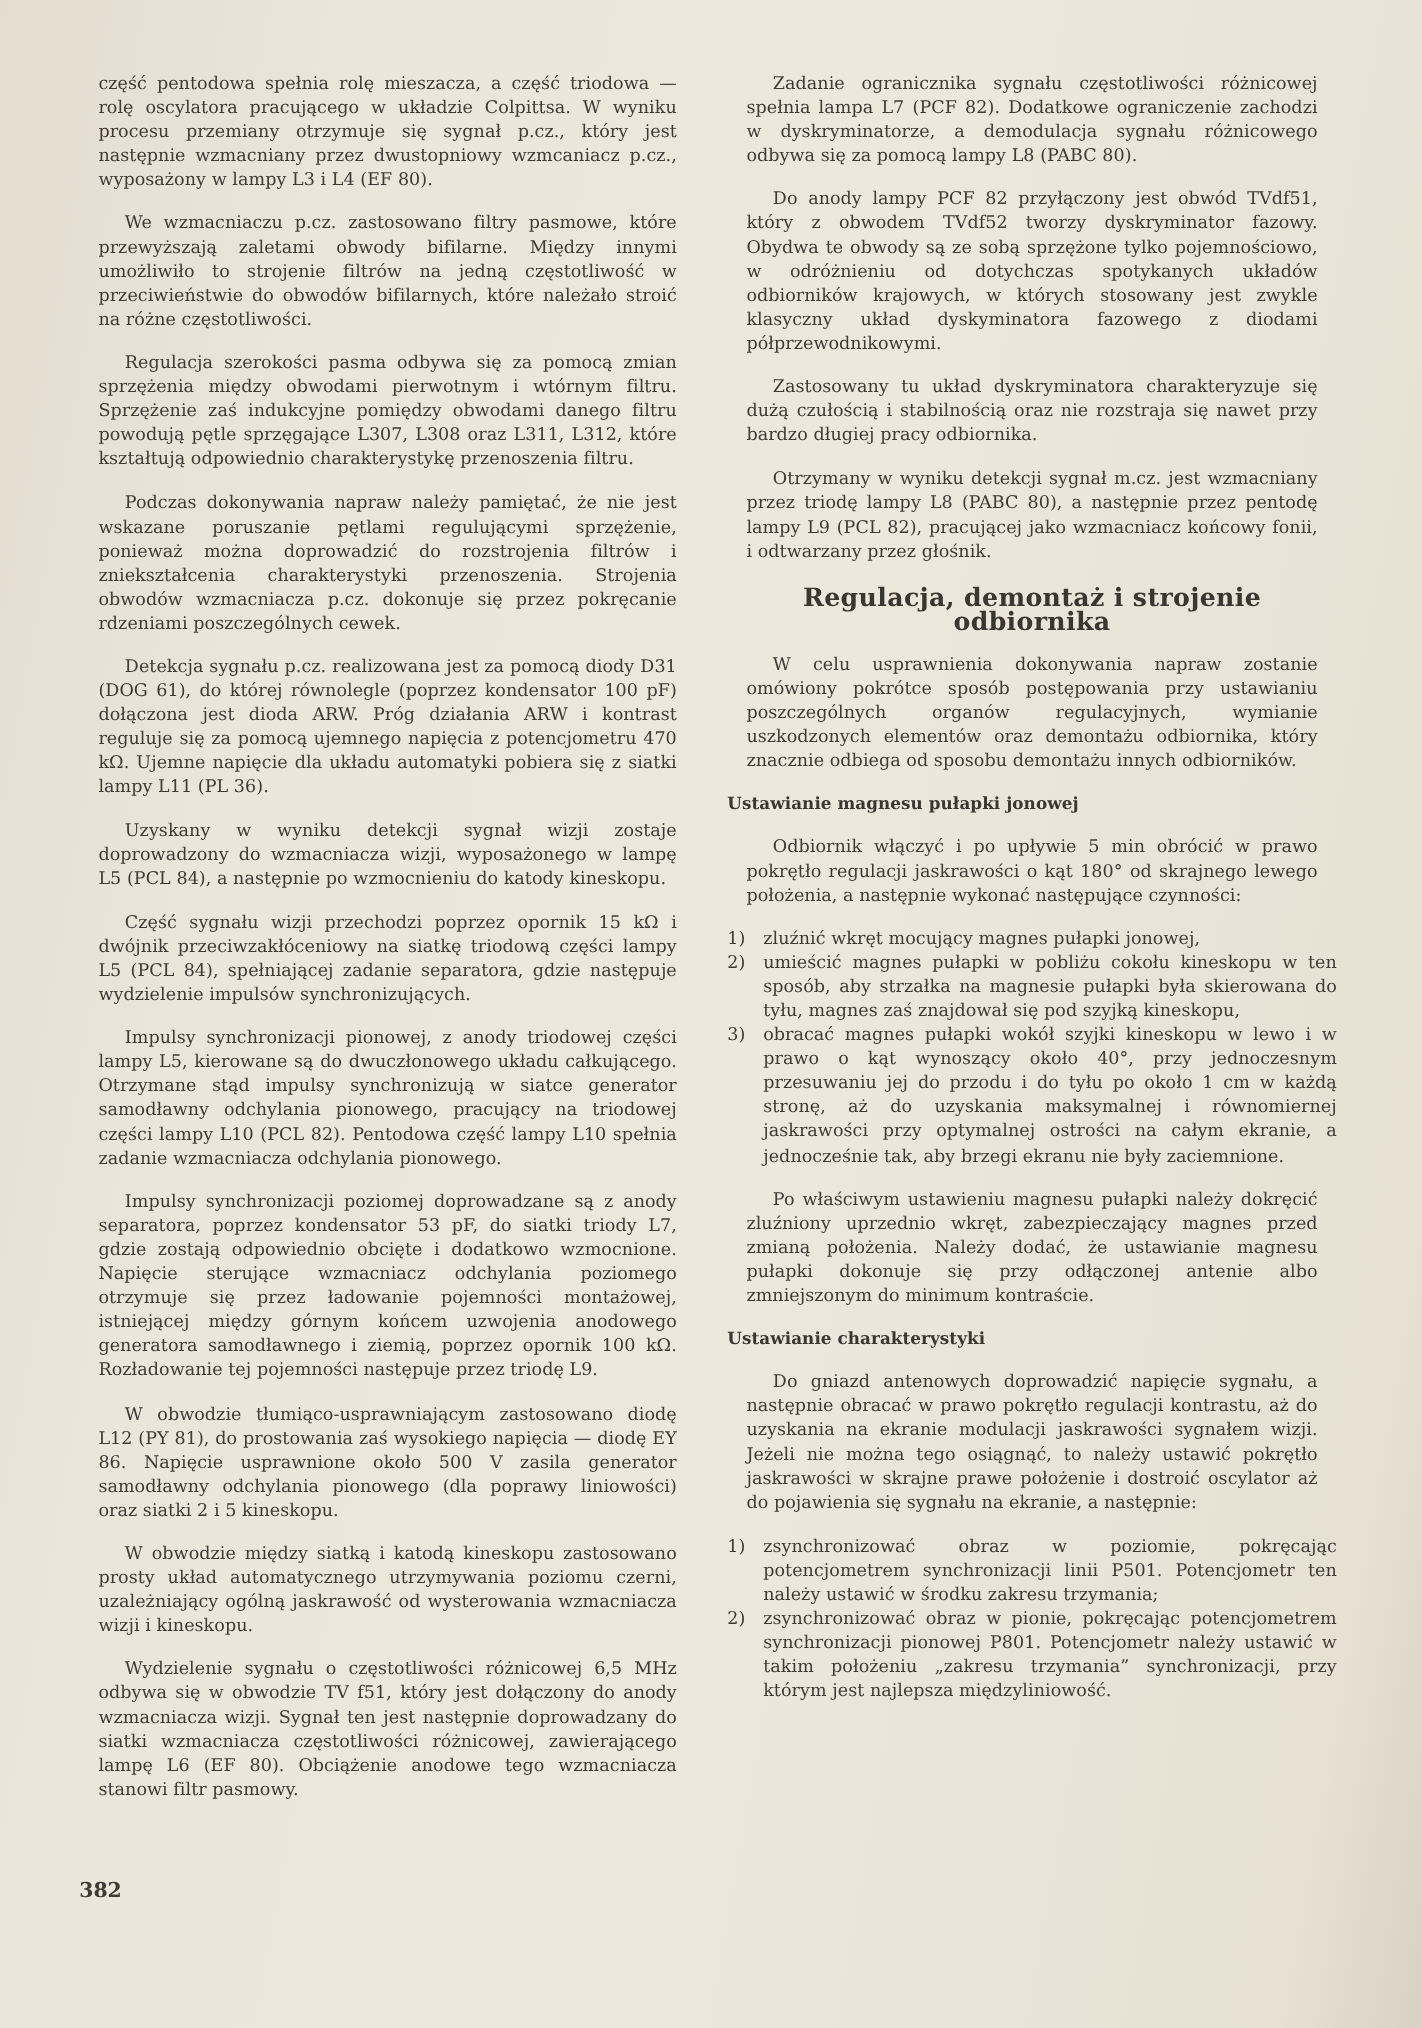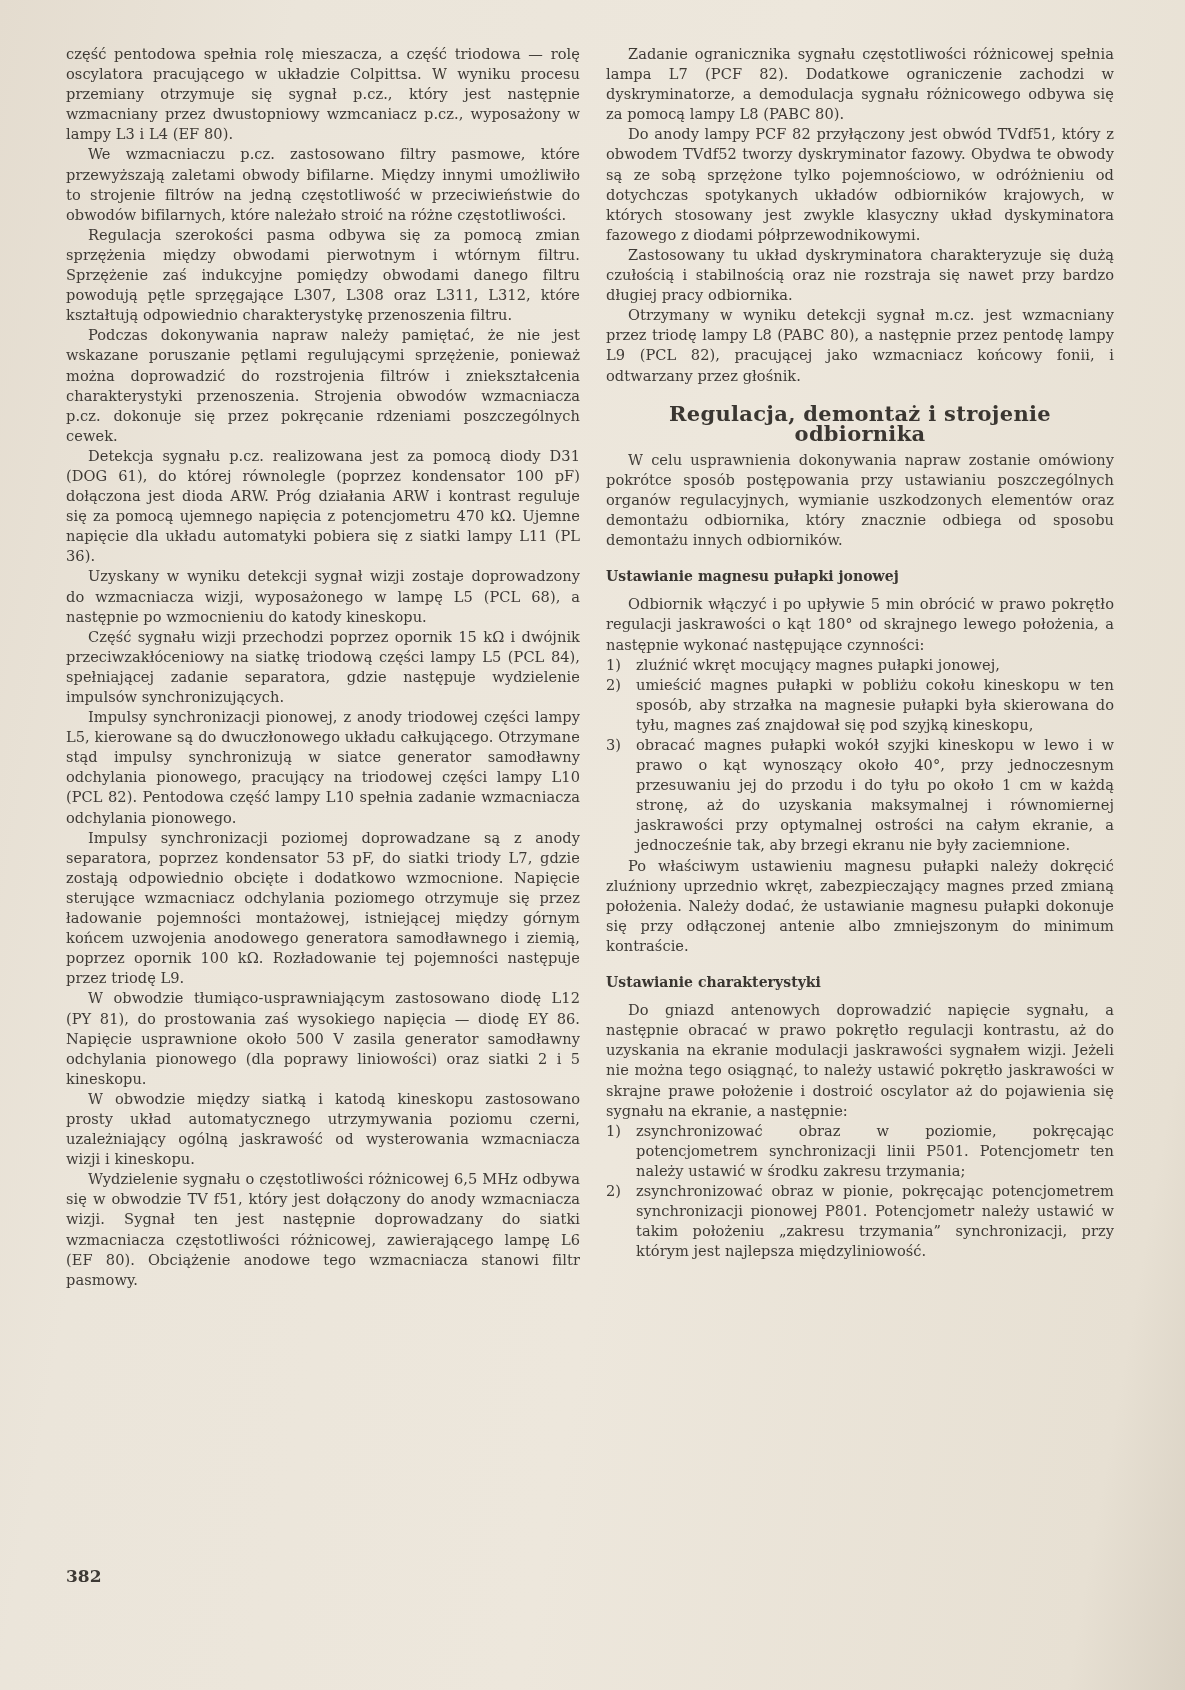--- a/index.html
+++ b/index.html
@@ -15,21 +15,21 @@
     background: linear-gradient(100deg, #e4dccf 0%, #ebe5da 20%, #ede7dc 55%, #e7e0d3 92%, #d9d1c3 100%);
   }
   .col {
     position: absolute; top: 44px;
     font-size: 14.6px; line-height: 20.1px;
     text-align: justify;
     letter-spacing: 0.05px;
   }
   .col-left { left: 66px; width: 514px; }
   .col-right { left: 606px; width: 508px; }
-  p { margin: 0; text-indent: 22px; }
+  p { margin: 16px; text-indent: 22px; }
   p.noindent { text-indent: 0; }
   h2 {
     font-size: 21px; font-weight: bold; text-align: center;
     margin: 18px 0 6px 0; letter-spacing: 0.3px; color: #3a3631;
   }
   h3 {
     font-size: 14px; font-weight: bold; margin: 16px 0 8px 0; color: #3a3631;
   }
   ol.steps { list-style: none; margin: 0; padding: 0; }
   ol.steps li { position: relative; padding-left: 30px; }
@@ -43,21 +43,21 @@
 <body>
 
 <div class="page">
 
   <div class="col col-left">
     <p class="noindent">część pentodowa spełnia rolę mieszacza, a część triodowa — rolę oscylatora pracującego w układzie Colpittsa. W wyniku procesu przemiany otrzymuje się sygnał p.cz., który jest następnie wzmacniany przez dwustopniowy wzmcaniacz p.cz., wyposażony w lampy L3 i L4 (EF 80).</p>
     <p>We wzmacniaczu p.cz. zastosowano filtry pasmowe, które przewyższają zaletami obwody bifilarne. Między innymi umożliwiło to strojenie filtrów na jedną częstotliwość w przeciwieństwie do obwodów bifilarnych, które należało stroić na różne częstotliwości.</p>
     <p>Regulacja szerokości pasma odbywa się za pomocą zmian sprzężenia między obwodami pierwotnym i wtórnym filtru. Sprzężenie zaś indukcyjne pomiędzy obwodami danego filtru powodują pętle sprzęgające L307, L308 oraz L311, L312, które kształtują odpowiednio charakterystykę przenoszenia filtru.</p>
     <p>Podczas dokonywania napraw należy pamiętać, że nie jest wskazane poruszanie pętlami regulującymi sprzężenie, ponieważ można doprowadzić do rozstrojenia filtrów i zniekształcenia charakterystyki przenoszenia. Strojenia obwodów wzmacniacza p.cz. dokonuje się przez pokręcanie rdzeniami poszczególnych cewek.</p>
     <p>Detekcja sygnału p.cz. realizowana jest za pomocą diody D31 (DOG 61), do której równolegle (poprzez kondensator 100 pF) dołączona jest dioda ARW. Próg działania ARW i kontrast reguluje się za pomocą ujemnego napięcia z potencjometru 470 kΩ. Ujemne napięcie dla układu automatyki pobiera się z siatki lampy L11 (PL 36).</p>
-    <p>Uzyskany w wyniku detekcji sygnał wizji zostaje doprowadzony do wzmacniacza wizji, wyposażonego w lampę L5 (PCL 68), a następnie po wzmocnieniu do katody kineskopu.</p>
+    <p>Uzyskany w wyniku detekcji sygnał wizji zostaje doprowadzony do wzmacniacza wizji, wyposażonego w lampę L5 (PCL 84), a następnie po wzmocnieniu do katody kineskopu.</p>
     <p>Część sygnału wizji przechodzi poprzez opornik 15 kΩ i dwójnik przeciwzakłóceniowy na siatkę triodową części lampy L5 (PCL 84), spełniającej zadanie separatora, gdzie następuje wydzielenie impulsów synchronizujących.</p>
     <p>Impulsy synchronizacji pionowej, z anody triodowej części lampy L5, kierowane są do dwuczłonowego układu całkującego. Otrzymane stąd impulsy synchronizują w siatce generator samodławny odchylania pionowego, pracujący na triodowej części lampy L10 (PCL 82). Pentodowa część lampy L10 spełnia zadanie wzmacniacza odchylania pionowego.</p>
     <p>Impulsy synchronizacji poziomej doprowadzane są z anody separatora, poprzez kondensator 53 pF, do siatki triody L7, gdzie zostają odpowiednio obcięte i dodatkowo wzmocnione. Napięcie sterujące wzmacniacz odchylania poziomego otrzymuje się przez ładowanie pojemności montażowej, istniejącej między górnym końcem uzwojenia anodowego generatora samodławnego i ziemią, poprzez opornik 100 kΩ. Rozładowanie tej pojemności następuje przez triodę L9.</p>
     <p>W obwodzie tłumiąco-usprawniającym zastosowano diodę L12 (PY 81), do prostowania zaś wysokiego napięcia — diodę EY 86. Napięcie usprawnione około 500 V zasila generator samodławny odchylania pionowego (dla poprawy liniowości) oraz siatki 2 i 5 kineskopu.</p>
     <p>W obwodzie między siatką i katodą kineskopu zastosowano prosty układ automatycznego utrzymywania poziomu czerni, uzależniający ogólną jaskrawość od wysterowania wzmacniacza wizji i kineskopu.</p>
     <p>Wydzielenie sygnału o częstotliwości różnicowej 6,5 MHz odbywa się w obwodzie TV f51, który jest dołączony do anody wzmacniacza wizji. Sygnał ten jest następnie doprowadzany do siatki wzmacniacza częstotliwości różnicowej, zawierającego lampę L6 (EF 80). Obciążenie anodowe tego wzmacniacza stanowi filtr pasmowy.</p>
   </div>
 
   <div class="col col-right">
     <p>Zadanie ogranicznika sygnału częstotliwości różnicowej spełnia lampa L7 (PCF 82). Dodatkowe ograniczenie zachodzi w dyskryminatorze, a demodulacja sygnału różnicowego odbywa się za pomocą lampy L8 (PABC 80).</p>

